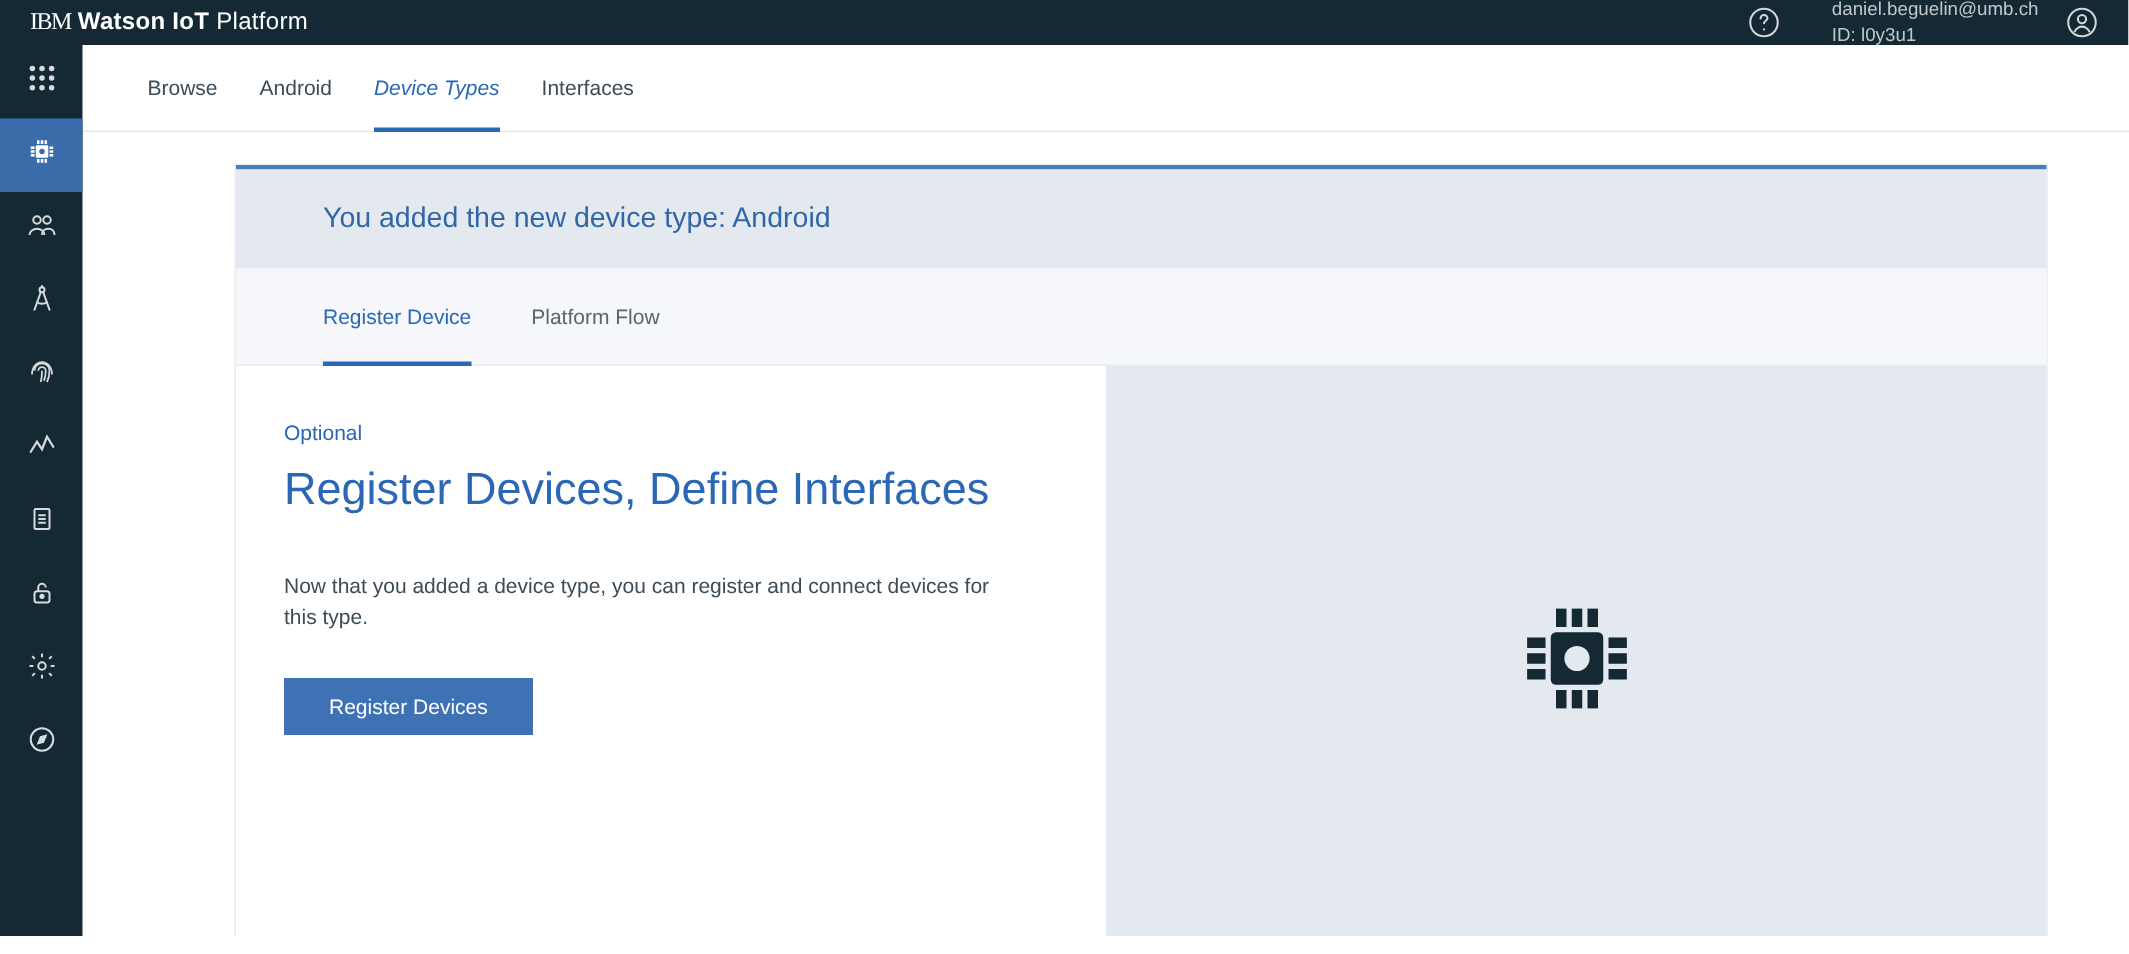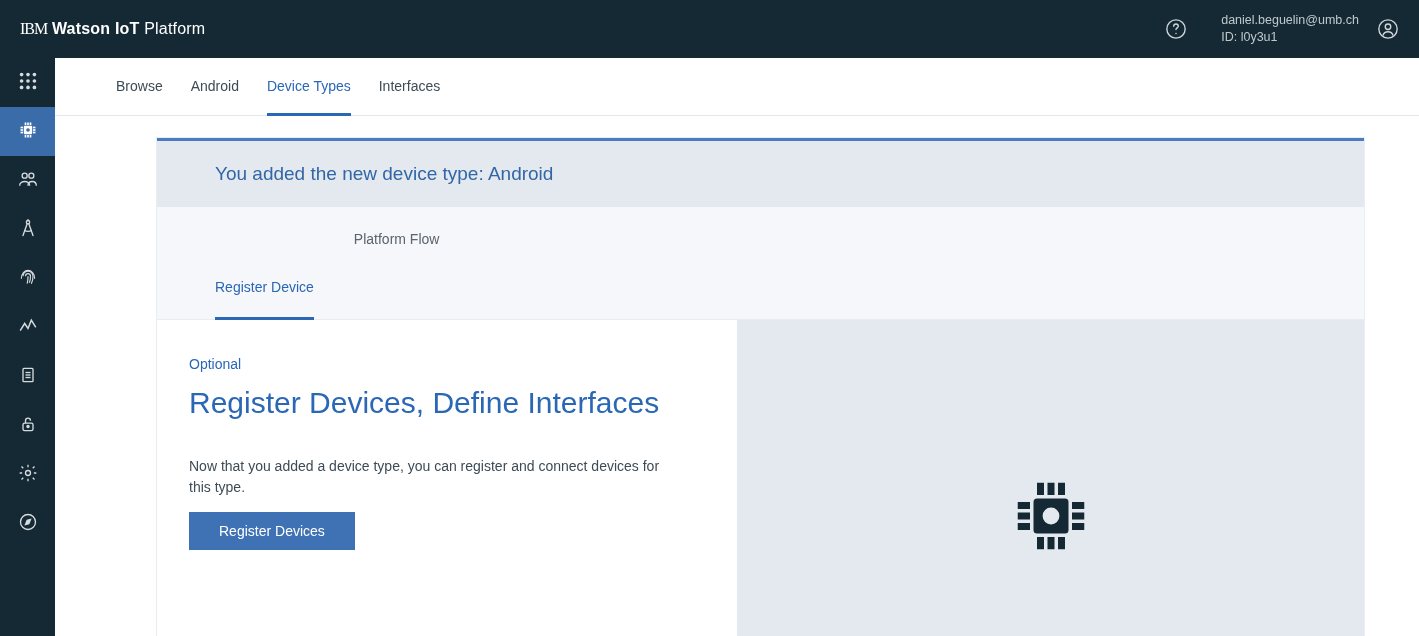--- a/index.html
+++ b/index.html
@@ -1,20 +1,20 @@
 <!DOCTYPE html>
 <html><head>
   <meta charset="utf-8">
   <style>
     * { margin: 0; padding: 0; box-sizing: border-box; }
     body { font-family: "Helvetica Neue", Arial, sans-serif; background: #fff; overflow: hidden; }
 
     
     .topbar {
-      height: 58px;
+      height: 30px;
       background: #152935;
       color: #fff;
       display: flex;
       align-items: center;
       padding: 0 20px;
       justify-content: space-between;
     }
     .topbar-left { display: flex; align-items: center; }
     .brand-text { font-size: 16px; letter-spacing: 0.2px; }
     .brand-text .ibm { font-family: "Times New Roman", serif; letter-spacing: -1px; }
@@ -48,33 +48,33 @@
 
     
     .main { flex: 1; background: #fff; overflow: auto; }
 
     
     .top-tabs {
       height: 58px;
       border-bottom: 1px solid #e5e7ea;
       display: flex;
       align-items: center;
-      padding: 0 61px;
+      padding: 0 43px;
       gap: 28px;
     }
     .top-tab {
       font-size: 14px;
       color: #3d4b56;
       height: 58px;
       display: flex; align-items: center;
       border-bottom: 3px solid transparent;
       margin-bottom: -1px;
       cursor: pointer;
     }
-    .top-tab.active { color: #2a67b5; border-bottom-color: #2a67b5; font-weight: 500; }
+    .top-tab.active { color: #2a67b5; border-bottom-color: #2a67b5; font-weight: 500; font-style: italic; }
 
     
     .card-wrap { padding: 22px 55px 30px 102px; }
     .card {
       border-top: 3px solid #4a7cc0;
       background: #fff;
       box-shadow: 0 0 0 1px #e9edf0;
     }
     .card-header {
       background: #e3e9ef;
@@ -90,33 +90,33 @@
       border-bottom: 1px solid #e9edf0;
     }
     .card-subtab {
       font-size: 14px;
       padding: 24px 0 22px 0;
       color: #5a646d;
       border-bottom: 3px solid transparent;
       margin-bottom: -1px;
       cursor: pointer;
     }
-    .card-subtab.active { color: #2a67b5; border-bottom-color: #2a67b5; font-weight: 500; margin-top: 48px; }
+    .card-subtab.active { color: #2a67b5; border-bottom-color: #2a67b5; font-weight: 500; }
 
     .card-body { display: flex; min-height: 395px; }
     .card-left {
       flex: 0 0 50%;
       padding: 36px 30px 30px 32px;
       max-width: 580px;
     }
     .optional-label { color: #2a67b5; font-size: 14px; font-weight: 500; }
     .section-title { color: #2a67b5; font-size: 30px; font-weight: 400; margin-top: 12px; line-height: 1.25; }
     .section-desc { color: #3d4b56; font-size: 14px; line-height: 1.5; margin-top: 34px; max-width: 490px; }
     .primary-btn {
-      margin-top: 14px;
+      margin-top: 30px;
       background: #3f72b5;
       color: #fff;
       border: none;
       font-size: 14px;
       padding: 11px 30px;
       cursor: pointer;
     }
 
     .card-right {
       flex: 1;

